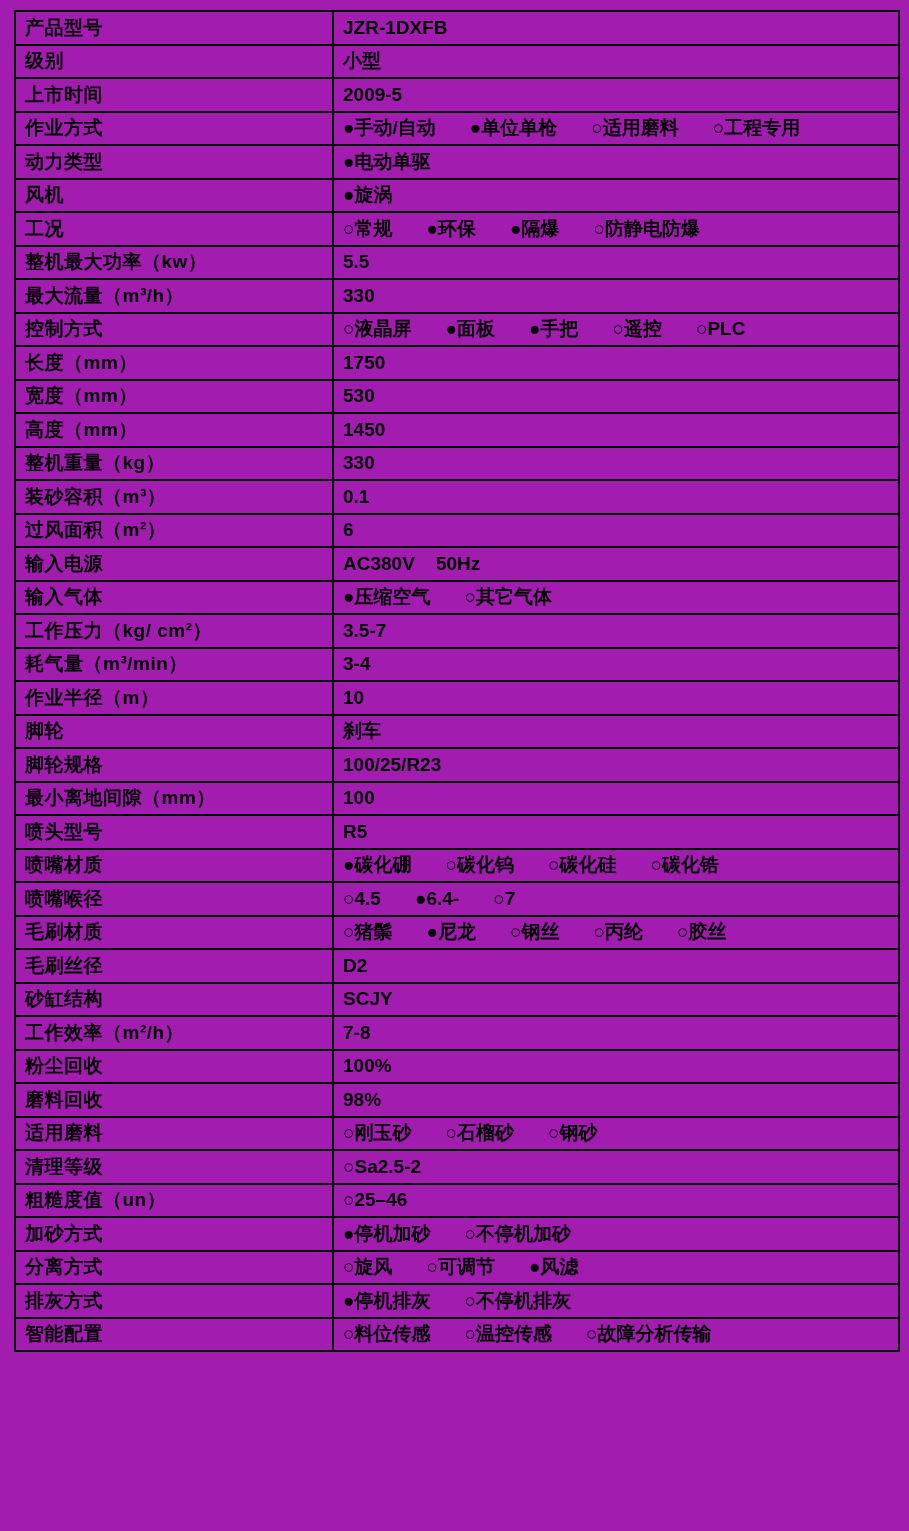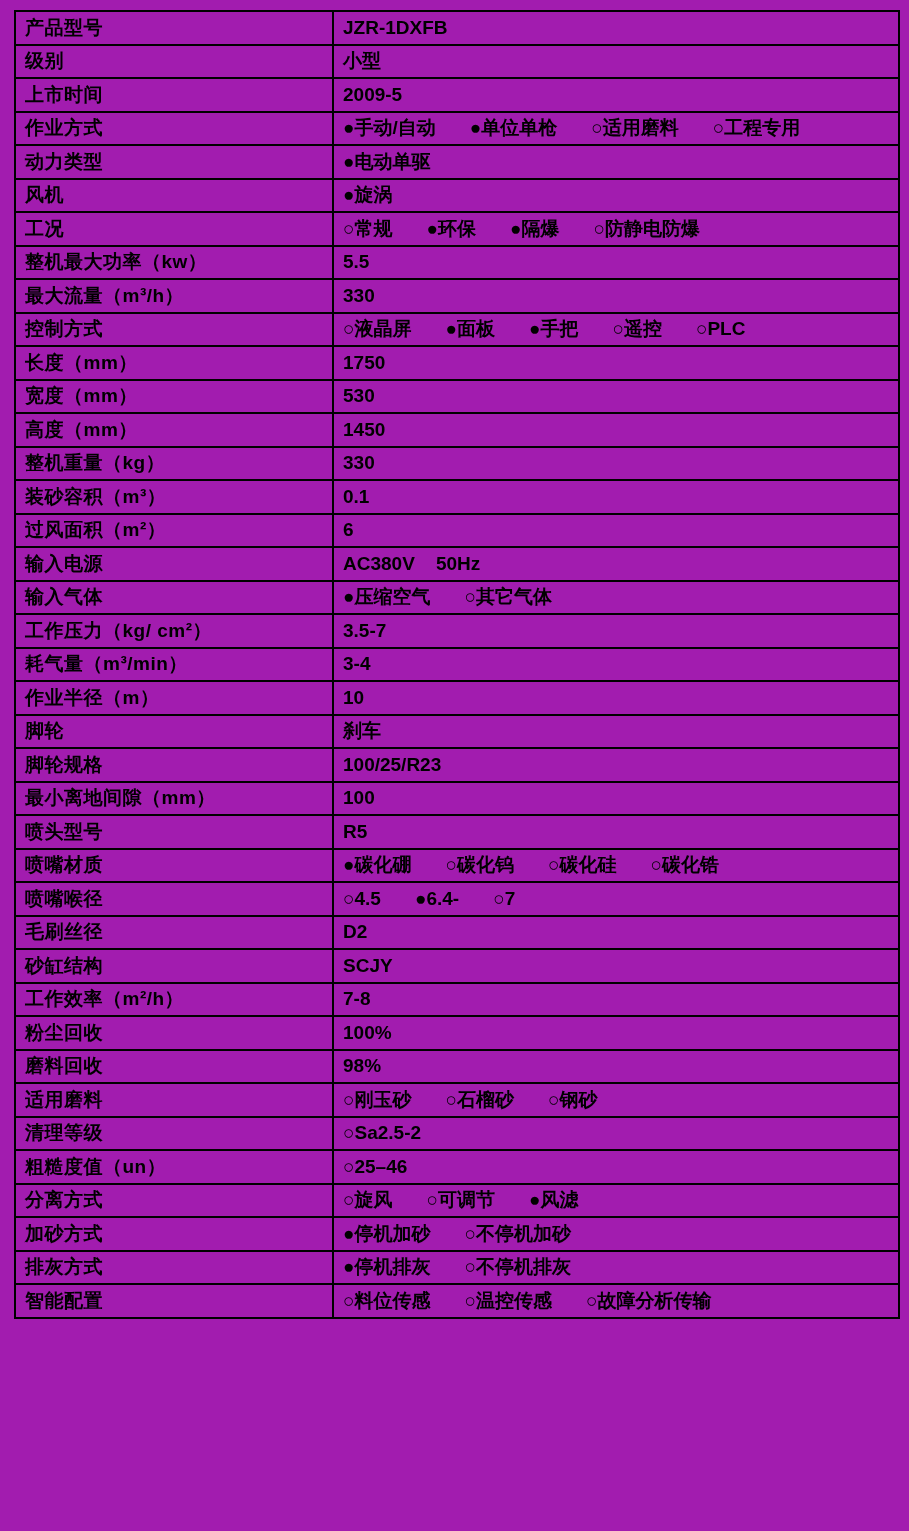--- a/index.html
+++ b/index.html
@@ -163,20 +163,24 @@
         </tr>
         <tr>
           <td class="label-cell">喷嘴材质</td>
           <td class="value-cell"><span class="option"><span class="marker">●</span><span>碳化硼</span></span><span class="option"><span class="marker">○</span><span>碳化钨</span></span><span class="option"><span class="marker">○</span><span>碳化硅</span></span><span class="option"><span class="marker">○</span><span>碳化锆</span></span></td>
         </tr>
         <tr>
           <td class="label-cell">喷嘴喉径</td>
           <td class="value-cell"><span class="option"><span class="marker">○</span><span>4.5</span></span><span class="option"><span class="marker">●</span><span>6.4-</span></span><span class="option"><span class="marker">○</span><span>7</span></span></td>
         </tr>
         <tr>
+          <td class="label-cell">毛刷材质</td>
+          <td class="value-cell"><span class="option"><span class="marker">○</span><span>猪鬃</span></span><span class="option"><span class="marker">●</span><span>尼龙</span></span><span class="option"><span class="marker">○</span><span>钢丝</span></span><span class="option"><span class="marker">○</span><span>丙纶</span></span><span class="option"><span class="marker">○</span><span>胶丝</span></span></td>
+        </tr>
+        <tr>
           <td class="label-cell">毛刷丝径</td>
           <td class="value-cell">D2</td>
         </tr>
         <tr>
           <td class="label-cell">砂缸结构</td>
           <td class="value-cell">SCJY</td>
         </tr>
         <tr>
           <td class="label-cell">工作效率（m²/h）</td>
           <td class="value-cell">7-8</td>
@@ -195,26 +199,26 @@
         </tr>
         <tr>
           <td class="label-cell">清理等级</td>
           <td class="value-cell"><span class="option"><span class="marker">○</span><span>Sa2.5-2</span></span></td>
         </tr>
         <tr>
           <td class="label-cell">粗糙度值（un）</td>
           <td class="value-cell"><span class="option"><span class="marker">○</span><span>25–46</span></span></td>
         </tr>
         <tr>
+          <td class="label-cell">加砂方式</td>
+          <td class="value-cell"><span class="option"><span class="marker">●</span><span>停机加砂</span></span><span class="option"><span class="marker">○</span><span>不停机加砂</span></span></td>
+        </tr>
+        <tr>
           <td class="label-cell">分离方式</td>
           <td class="value-cell"><span class="option"><span class="marker">○</span><span>旋风</span></span><span class="option"><span class="marker">○</span><span>可调节</span></span><span class="option"><span class="marker">●</span><span>风滤</span></span></td>
-        </tr>
-        <tr>
-          <td class="label-cell">加砂方式</td>
-          <td class="value-cell"><span class="option"><span class="marker">●</span><span>停机加砂</span></span><span class="option"><span class="marker">○</span><span>不停机加砂</span></span></td>
         </tr>
         <tr>
           <td class="label-cell">排灰方式</td>
           <td class="value-cell"><span class="option"><span class="marker">●</span><span>停机排灰</span></span><span class="option"><span class="marker">○</span><span>不停机排灰</span></span></td>
         </tr>
         <tr>
           <td class="label-cell">智能配置</td>
           <td class="value-cell"><span class="option"><span class="marker">○</span><span>料位传感</span></span><span class="option"><span class="marker">○</span><span>温控传感</span></span><span class="option"><span class="marker">○</span><span>故障分析传输</span></span></td>
         </tr>
       </tbody>

